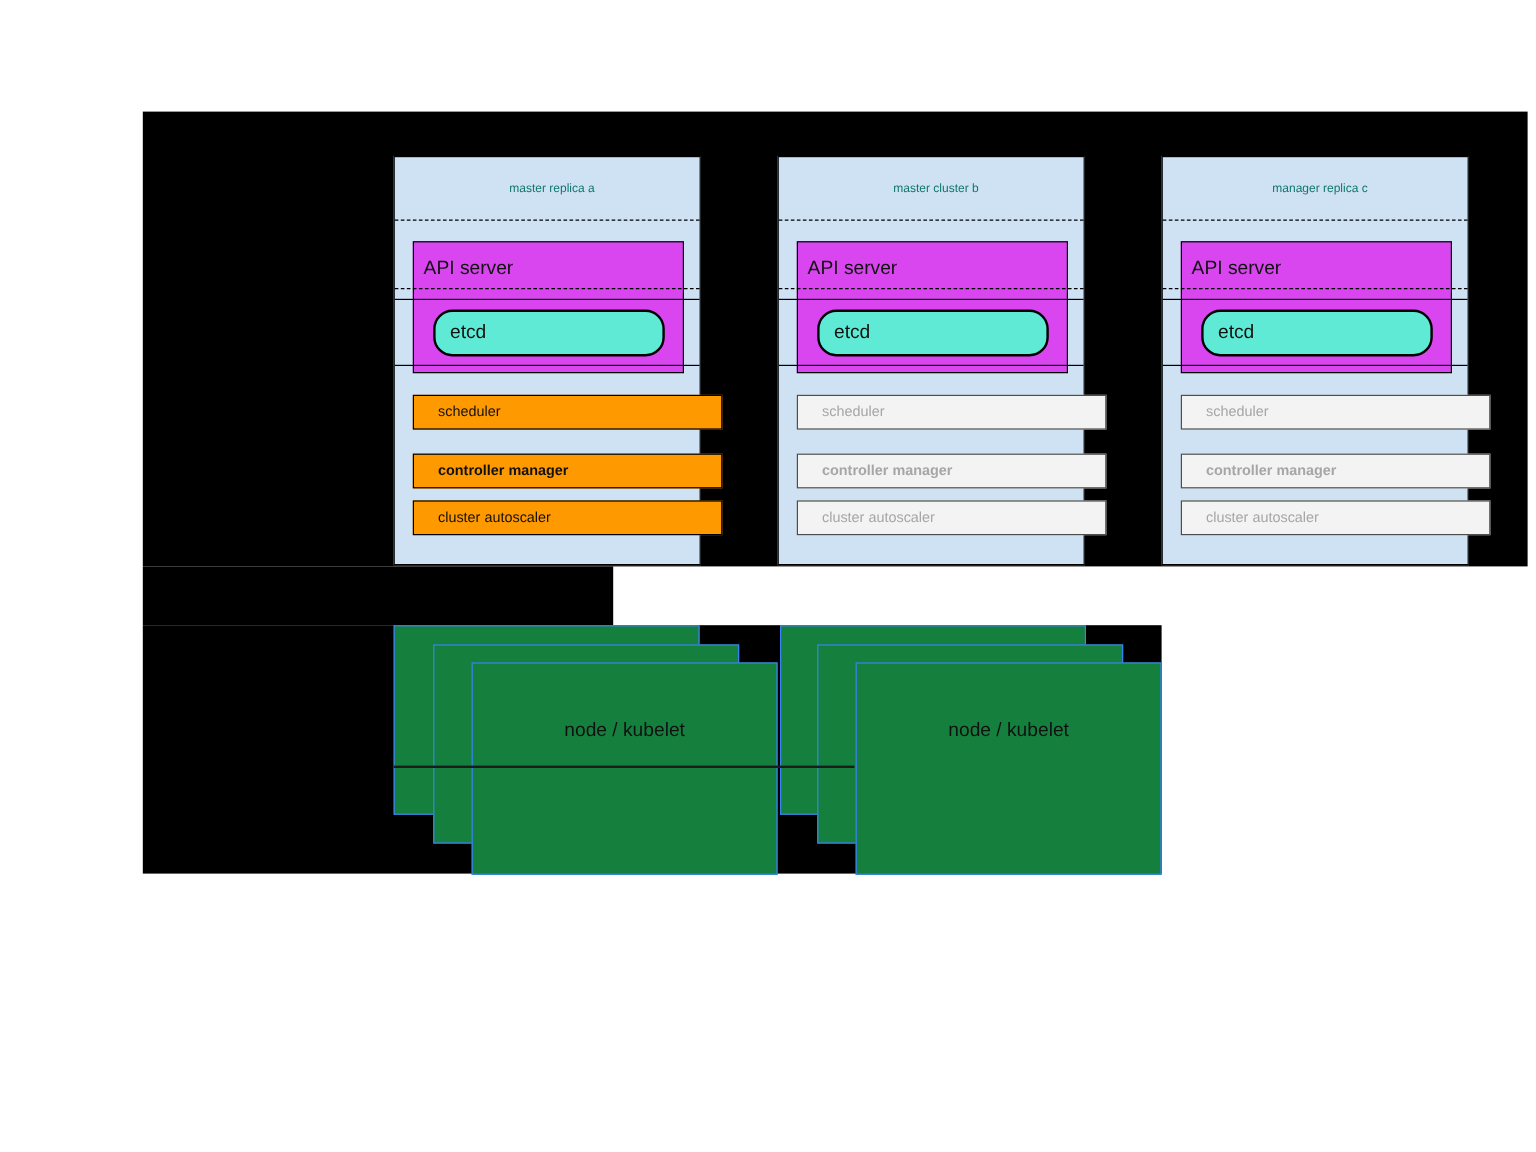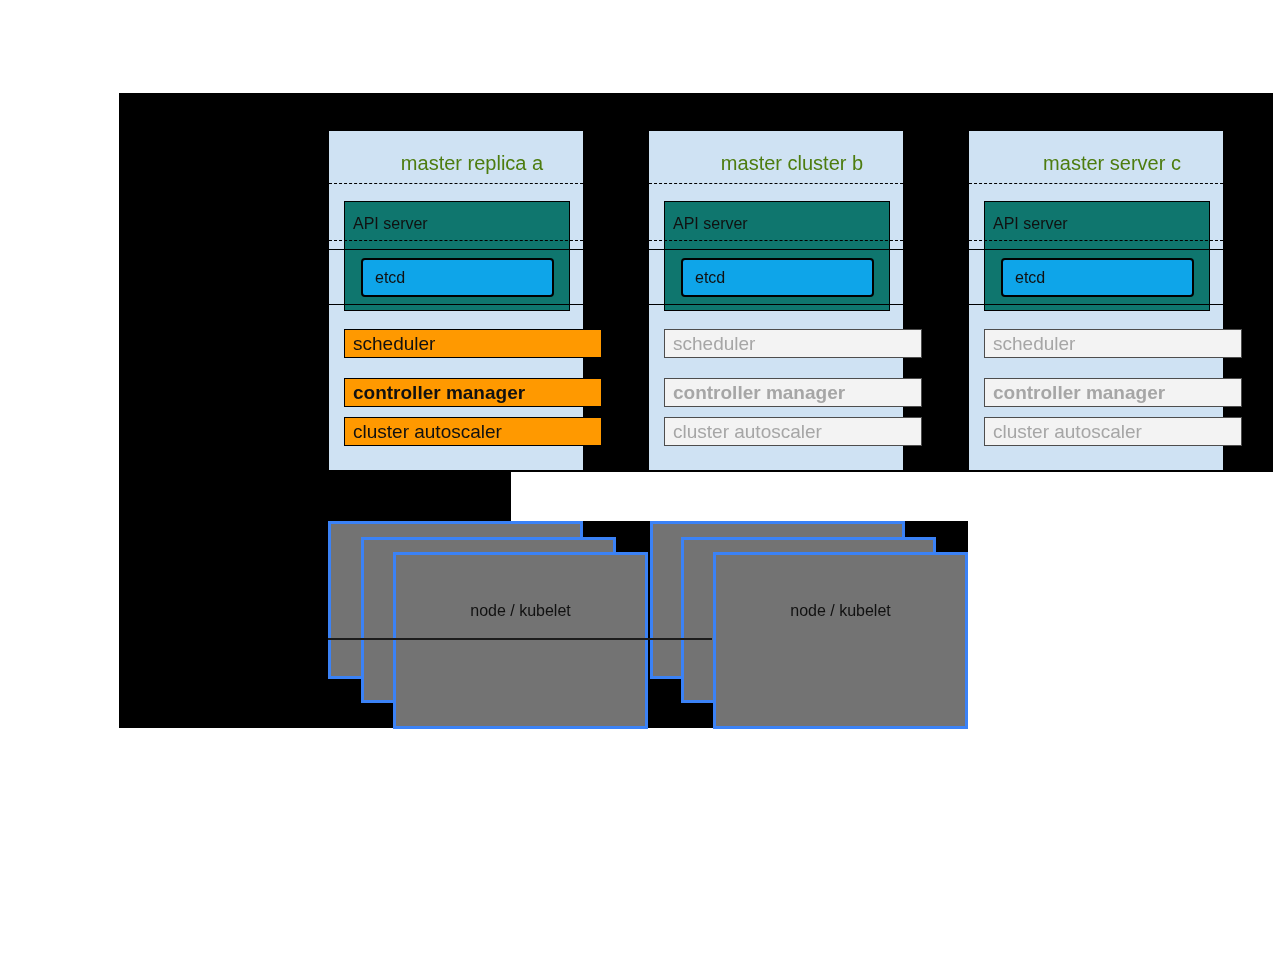--- a/index.html
+++ b/index.html
@@ -17,59 +17,59 @@
 
   
   .replica{
     width:256px;height:341px;top:130px;
     background:#cfe2f3;border:1px solid #000;box-sizing:border-box;
   }
   #replica-a{left:328px;}
   #replica-b{left:648px;}
   #replica-c{left:968px;}
   .r-title{
-    position:absolute;top:21px;left:16px;width:100%;
-    text-align:center;font-size:20px;color:#4d7c0f;
+    position:absolute;top:21px;left:4px;width:100%;
+    text-align:center;font-size:10px;color:#0f766e;
   }
   .sep{position:absolute;left:0;right:0;height:0;z-index:5;}
   .sep.dashed{border-top:1px dashed #000;}
   .sep.solid{border-top:1px solid #000;}
   .sep.d1{top:52px;}
   .sep.d2{top:109px;}
   .sep.s1{top:118px;}
   .sep.s2{top:173px;}
 
   .api-box{
     position:absolute;left:15px;top:70px;width:226px;height:110px;
-    background:#0f766e;border:1px solid #000;box-sizing:border-box;
+    background:#d946ef;border:1px solid #000;box-sizing:border-box;
     z-index:2;font-size:16px;color:#111;
   }
   .api-box .api-label{position:absolute;top:13px;left:8px;}
   .etcd-box{
     position:absolute;left:32px;top:127px;width:193px;height:39px;
-    background:#0ea5e9;border:2px solid #000;border-radius:4px;
+    background:#5eead4;border:2px solid #000;border-radius:16px;
     box-sizing:border-box;z-index:3;
     font-size:16px;color:#111;line-height:35px;padding-left:12px;
   }
   .comp{
     position:absolute;left:15px;width:258px;height:29px;
     border:1px solid #000;box-sizing:border-box;
-    font-size:19px;line-height:27px;padding-left:8px;
+    font-size:12px;line-height:27px;padding-left:20px;
     background:#ff9900;color:#111;
   }
   .comp.c1{top:198px;}
   .comp.c2{top:247px;font-weight:bold;}
   .comp.c3{top:286px;}
   .replica.standby .comp{
     background:#f3f3f3;color:#a6a6a6;border:1px solid #4d4d4d;
   }
 
   
   .nodebox{
-    background:#737373;border:3px solid #3b82f6;box-sizing:border-box;
+    background:#15803d;border:1px solid #3b82f6;box-sizing:border-box;
     width:255px;
   }
   .nb-back{top:521px;height:158px;z-index:1;}
   .nb-mid{top:537px;height:166px;z-index:1;}
   .nb-front{top:552px;height:177px;font-size:16px;color:#111;
     text-align:center;padding-top:47px;}
   #s1-back{left:328px;}  #s1-mid{left:361px;}  #s1-front{left:393px;z-index:2;}
   #s2-back{left:650px;}  #s2-mid{left:681px;}  #s2-front{left:713px;z-index:4;}
   #long-line{
     left:328px;top:638px;width:384px;height:0;
@@ -107,21 +107,21 @@
   <div class="etcd-box">etcd</div>
   <div class="sep dashed d2"></div>
   <div class="sep solid s1"></div>
   <div class="sep solid s2"></div>
   <div class="comp c1">scheduler</div>
   <div class="comp c2">controller manager</div>
   <div class="comp c3">cluster autoscaler</div>
 </div>
 
 <div class="abs replica standby" id="replica-c">
-  <div class="r-title">master server c</div>
+  <div class="r-title">manager replica c</div>
   <div class="sep dashed d1"></div>
   <div class="api-box">
     <span class="api-label">API server</span>
   </div>
   <div class="etcd-box">etcd</div>
   <div class="sep dashed d2"></div>
   <div class="sep solid s1"></div>
   <div class="sep solid s2"></div>
   <div class="comp c1">scheduler</div>
   <div class="comp c2">controller manager</div>

